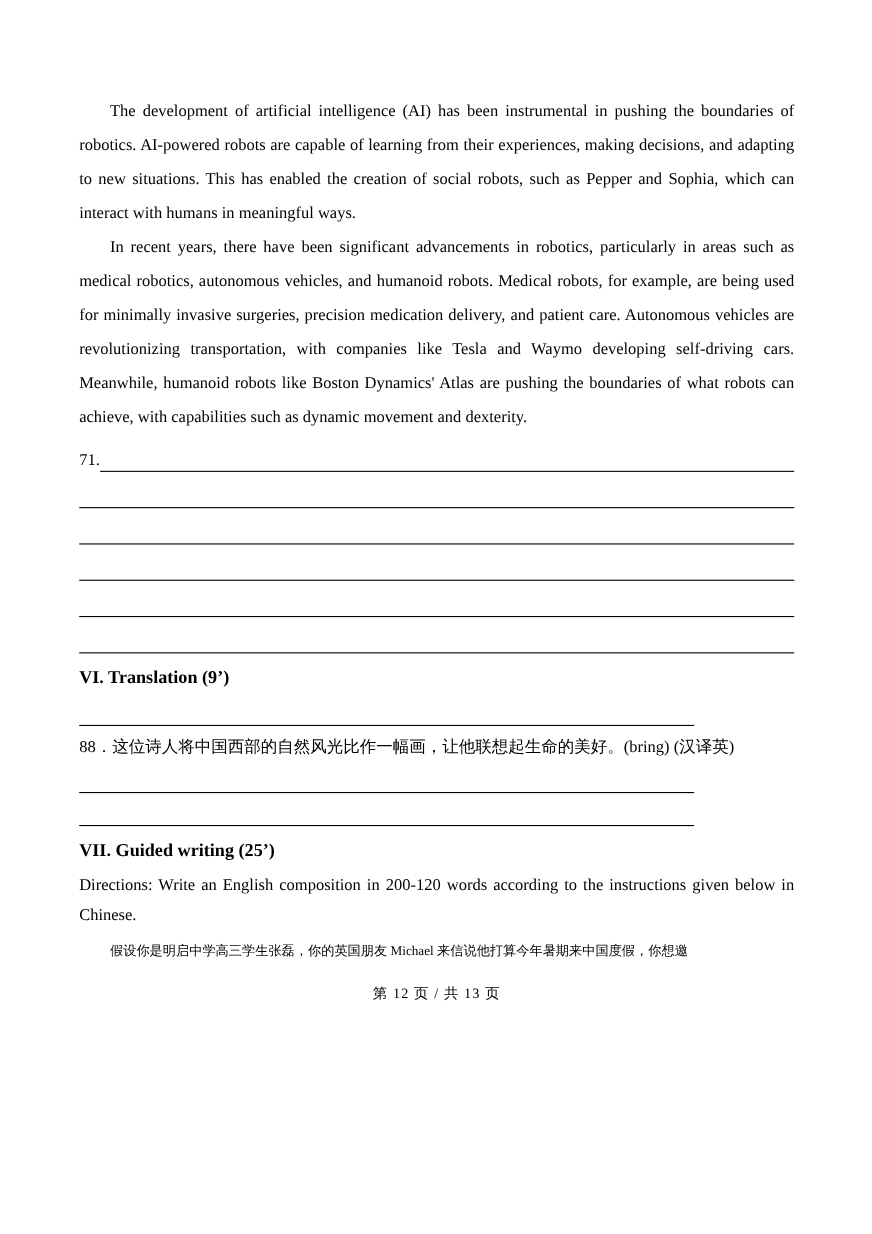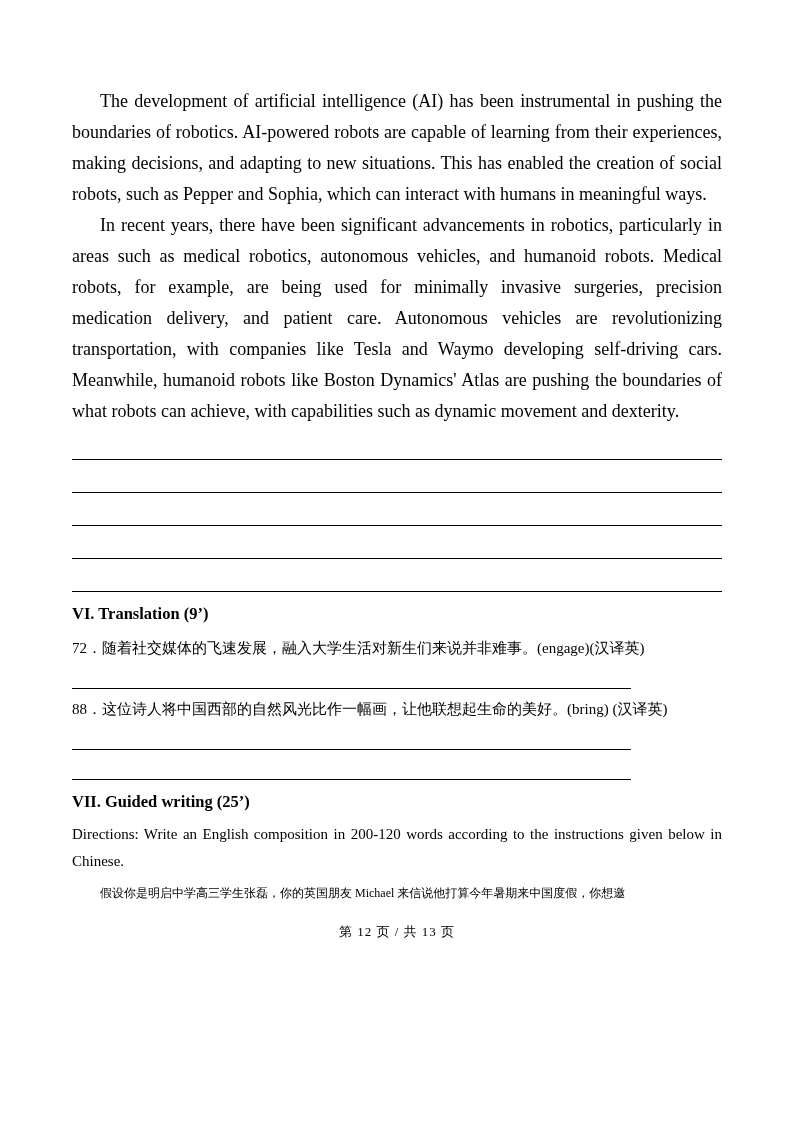--- a/index.html
+++ b/index.html
@@ -10,21 +10,21 @@
     position: relative;
     width: 793px;
     height: 1122px;
     background: #ffffff;
     margin: 0 auto;
     padding: 86px 71px 0 72px;
     overflow: hidden;
   }
 
   .para {
-    font-size: 18px;
+    font-size: 15px;
     line-height: 31px;
     text-align: justify;
     text-indent: 28px;
   }
 
   .q71-row {
     display: flex;
     align-items: flex-end;
     font-size: 15px;
     height: 31px;
@@ -83,30 +83,33 @@
   }
 </style>
 </head>
 <body>
 
 <div class="page">
 
   <p class="para">The development of artificial intelligence (AI) has been instrumental in pushing the boundaries of robotics. AI-powered robots are capable of learning from their experiences, making decisions, and adapting to new situations. This has enabled the creation of social robots, such as Pepper and Sophia, which can interact with humans in meaningful ways.</p>
   <p class="para">In recent years, there have been significant advancements in robotics, particularly in areas such as medical robotics, autonomous vehicles, and humanoid robots. Medical robots, for example, are being used for minimally invasive surgeries, precision medication delivery, and patient care. Autonomous vehicles are revolutionizing transportation, with companies like Tesla and Waymo developing self-driving cars. Meanwhile, humanoid robots like Boston Dynamics' Atlas are pushing the boundaries of what robots can achieve, with capabilities such as dynamic movement and dexterity.</p>
 
+  <div class="q71-row">
+    <span class="q71-num">71.</span>
+    <span class="q71-line"></span>
+  </div>
   <div class="blank-line"></div>
   <div class="blank-line"></div>
   <div class="blank-line"></div>
   <div class="blank-line"></div>
   <div class="blank-line"></div>
 
   <h3 class="sec-title">VI. Translation (9’)</h3>
 
   <div class="t-item">
-    <p class="q-text">72．随着社交媒体的飞速发展，融入大学生活对新生们来说并非难事。(engage)(汉译英)</p>
     <div class="ans-line"></div>
   </div>
 
   <div class="t-item">
     <p class="q-text">88．这位诗人将中国西部的自然风光比作一幅画，让他联想起生命的美好。(bring) (汉译英)</p>
     <div class="ans-line"></div>
   </div>
 
   <div class="t-item">
     <div class="ans-line"></div>

